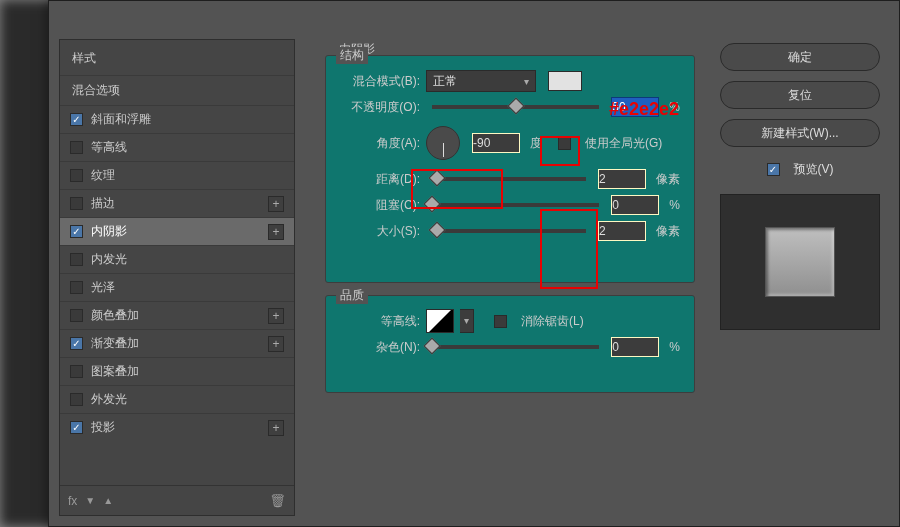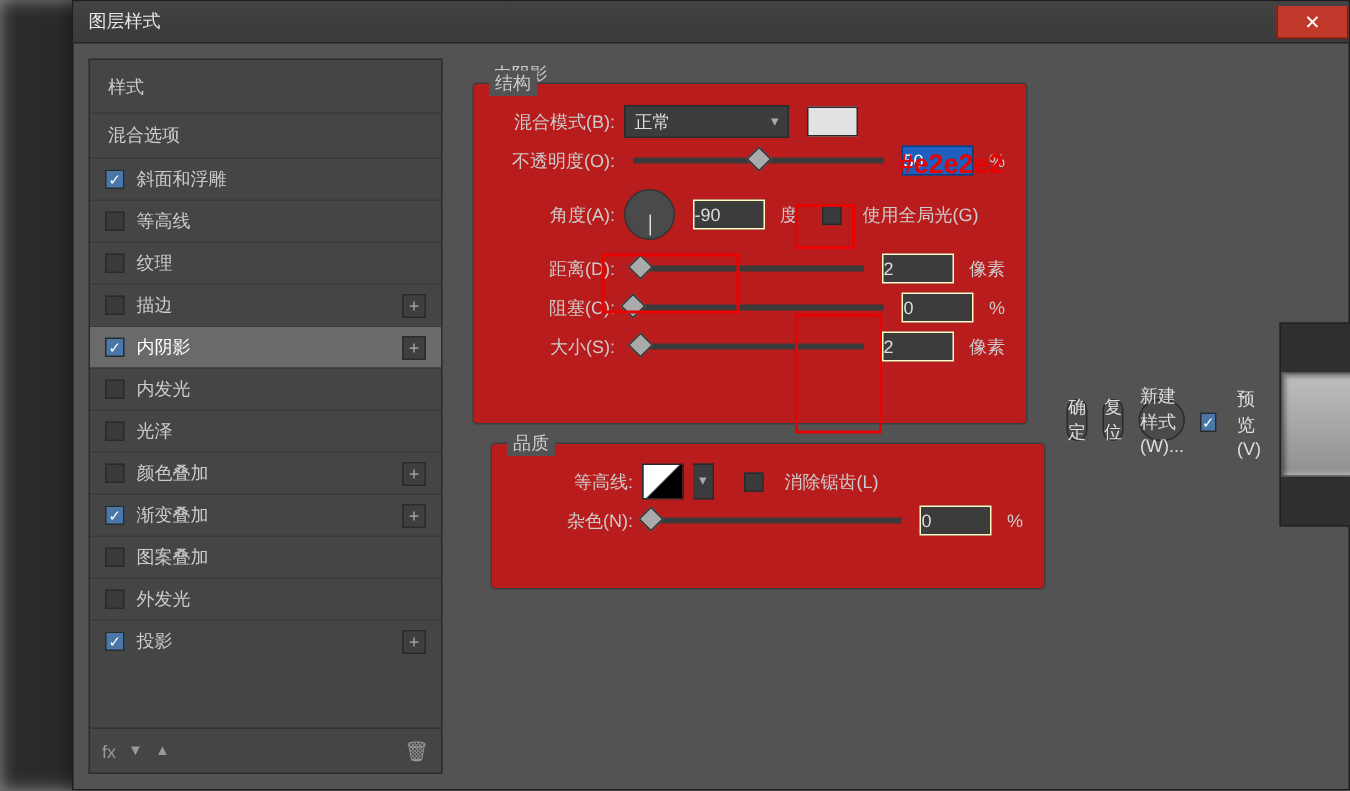--- a/index.html
+++ b/index.html
@@ -13,21 +13,21 @@
   .titlebar {
     height: 28px; background: linear-gradient(#434343,#3a3a3a);
     display: flex; align-items: center; color: #e6e6e6; font-size: 12px;
     padding-left: 10px; border-bottom: 1px solid #222;
   }
   .close-btn {
     margin-left: auto; width: 48px; height: 22px; background: #c0392b;
     color: #fff; display: flex; align-items: center; justify-content: center;
     font-size: 13px; cursor: pointer; border: 1px solid #7a1f13; border-top: none;
   }
-  .body { position: absolute; top: 28px; left: 0; right: 0; bottom: 0; display: flex; padding: 10px; gap: 10px; }
+  .body { position: absolute; top: 28px; left: 0; right: 0; bottom: 0; display: flex; padding: 10px; gap: 20px; }
   .sidebar {
     width: 236px; background: #454545; border: 1px solid #2e2e2e;
     display: flex; flex-direction: column; position: relative;
   }
   .side-header { color: #ccc; font-size: 12px; padding: 10px 12px 8px; }
   .side-sub { color: #ccc; font-size: 12px; padding: 6px 12px; border-top: 1px solid #3a3a3a; }
   .side-item {
     display: flex; align-items: center; padding: 5px 10px; font-size: 12px;
     color: #ccc; border-top: 1px solid #3a3a3a; cursor: pointer; position: relative;
   }
@@ -50,24 +50,24 @@
     display: flex; align-items: center; padding: 0 8px; gap: 8px; color: #999;
   }
   .fx { font-size: 12px; }
   .arrow { font-size: 10px; }
   .trash { margin-left: auto; font-size: 13px; }
 
   .main { flex: 1; position: relative; color: #ccc; font-size: 12px; }
   .section-title { position: absolute; left: 24px; top: 2px; }
   .fieldset {
     position: absolute; border: 1px solid #3d3d3d; border-radius: 3px;
-    padding: 12px 14px 14px; background: #b91c1c;
+    padding: 12px 14px 14px; background: #0f766e;
   }
   .fs-struct { left: 10px; top: 16px; width: 370px; height: 228px; }
-  .fs-quality { left: 10px; top: 256px; width: 370px; height: 98px; margin-left: 12px; }
+  .fs-quality { left: 10px; top: 256px; width: 370px; height: 98px; }
   .legend { position: absolute; top: -9px; left: 10px; background: #535353; padding: 0 4px; font-size: 12px; }
   .row { display: flex; align-items: center; height: 26px; gap: 6px; }
   .lbl { width: 80px; text-align: right; }
   .select {
     width: 110px; height: 22px; background: #3c3c3c; border: 1px solid #2a2a2a;
     display: flex; align-items: center; padding: 0 6px; color: #ddd; position: relative;
   }
   .select::after { content: "▾"; position: absolute; right: 6px; color: #aaa; font-size: 10px; }
   .swatch { width: 34px; height: 20px; background: #e2e2e2; border: 1px solid #2a2a2a; margin-left: 6px; }
   .slider {
@@ -94,21 +94,21 @@
   .contour-box {
     width: 28px; height: 24px; background: linear-gradient(135deg,#fff 48%, #000 52%);
     border: 1px solid #2a2a2a;
   }
   .contour-drop { width: 14px; height: 24px; background: #3c3c3c; border: 1px solid #2a2a2a; border-left: none; text-align: center; line-height: 22px; color: #aaa; font-size: 10px; }
   .btnrow { position: absolute; left: 58px; top: 360px; display: flex; gap: 12px; }
   .btn {
     padding: 5px 16px; background: #4a4a4a; border: 1px solid #2e2e2e;
     border-radius: 14px; color: #ddd; font-size: 12px; cursor: pointer;
   }
-  .right { width: 178px; display: flex; flex-direction: row; align-items: center; gap: 10px; padding-top: 4px; }
+  .right { width: 178px; display: flex; flex-direction: column; align-items: center; gap: 10px; padding-top: 4px; }
   .rbtn {
     width: 160px; height: 28px; border-radius: 14px; border: 1px solid #2a2a2a;
     background: #4a4a4a; color: #ddd; font-size: 12px; display: flex;
     align-items: center; justify-content: center; cursor: pointer;
   }
   .preview-chk { display: flex; align-items: center; gap: 6px; color: #ddd; font-size: 12px; margin-top: 4px; }
   .preview-box {
     width: 160px; height: 136px; background: #2f2f2f; border: 1px solid #222;
     display: flex; align-items: center; justify-content: center; margin-top: 6px;
   }
@@ -118,26 +118,20 @@
   }
   .redbox { position: absolute; border: 2px solid #e80202; pointer-events: none; }
   .anno { position: absolute; color: #e80202; font-size: 18px; font-weight: bold; }
 </style>
 </head>
 <body>
 
 <div class="blur-bg"></div>
 
 <div class="dialog">
-  <div class="titlebar">
-    <span>图层样式</span>
-    <div class="close-btn">
-      <span>✕</span>
-    </div>
-  </div>
 
   <div class="body">
 
     <div class="sidebar">
       <div class="side-header">样式</div>
       <div class="side-sub">混合选项</div>
 
       <div class="side-item">
         <span class="chk checked"></span>
         <span>斜面和浮雕</span>

